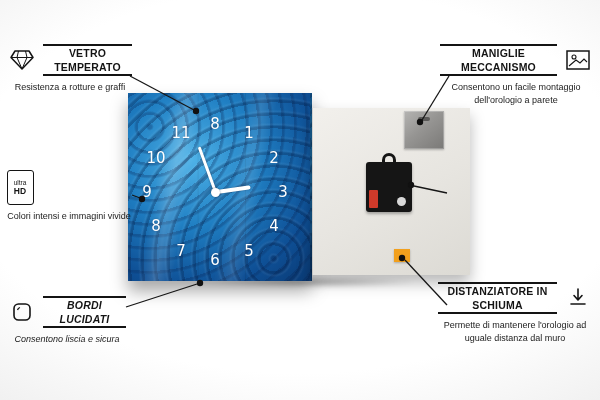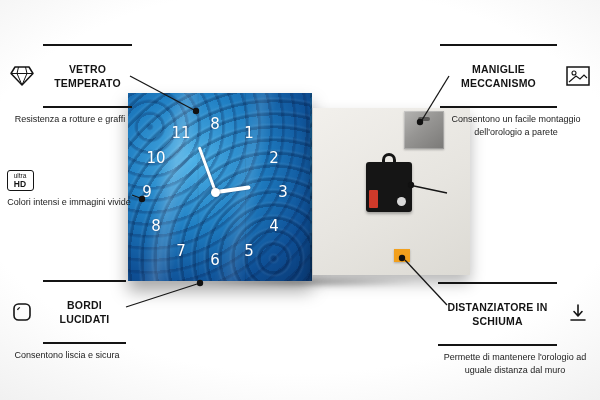--- a/index.html
+++ b/index.html
@@ -79,31 +79,31 @@
   .connectors { position:absolute; left:0; top:0; z-index:3; pointer-events:none; }
   .connectors line { stroke:#161616; stroke-width:1.3; }
   .connectors circle { fill:#111111; }
 
   
   .callout { position:absolute; z-index:4; color:#141414; }
   .callout .row { display:flex; align-items:center; gap:7px; }
   .callout .icon { flex:0 0 auto; width:28px; display:flex; align-items:center; justify-content:center; }
   .callout .title {
     flex:1; text-align:center; font-size:10.5px; font-weight:700; line-height:1.35;
-    letter-spacing:0.2px; padding:16px 1px;
+    letter-spacing:0.2px; padding:0 1px;
     border-top:2px solid #141414; border-bottom:2px solid #141414;
   }
   .callout .desc { margin-top:5px; font-size:9px; line-height:1.4; text-align:center; color:#1b1b1b; }
   .c1 { left:8px;   top:44px;  width:124px; }
   .c2 { left:6px;   top:170px; width:126px; }
-  .c3 { left:8px;   top:280px; width:118px; }
+  .c3 { left:8px;   top:296px; width:118px;font-style:italic; }
   .c4 { left:440px; top:44px;  width:152px; }
   .c5 { left:442px; top:170px; width:150px; }
   .c6 { left:438px; top:282px; width:154px; }
-  .uhd { width:27px; height:21px; border:1.6px solid #141414; border-radius:3px;
+  .uhd { width:27px; height:35px; border:1.6px solid #141414; border-radius:3px;
          display:flex; flex-direction:column; align-items:center; justify-content:center; line-height:1; }
   .uhd-top { font-size:6.5px; }
   .uhd-bottom { font-size:8.5px; font-weight:700; }
 </style>
 </head>
 <body>
 
 <div class="stage">
 
   <div class="clock-shadow"></div>

